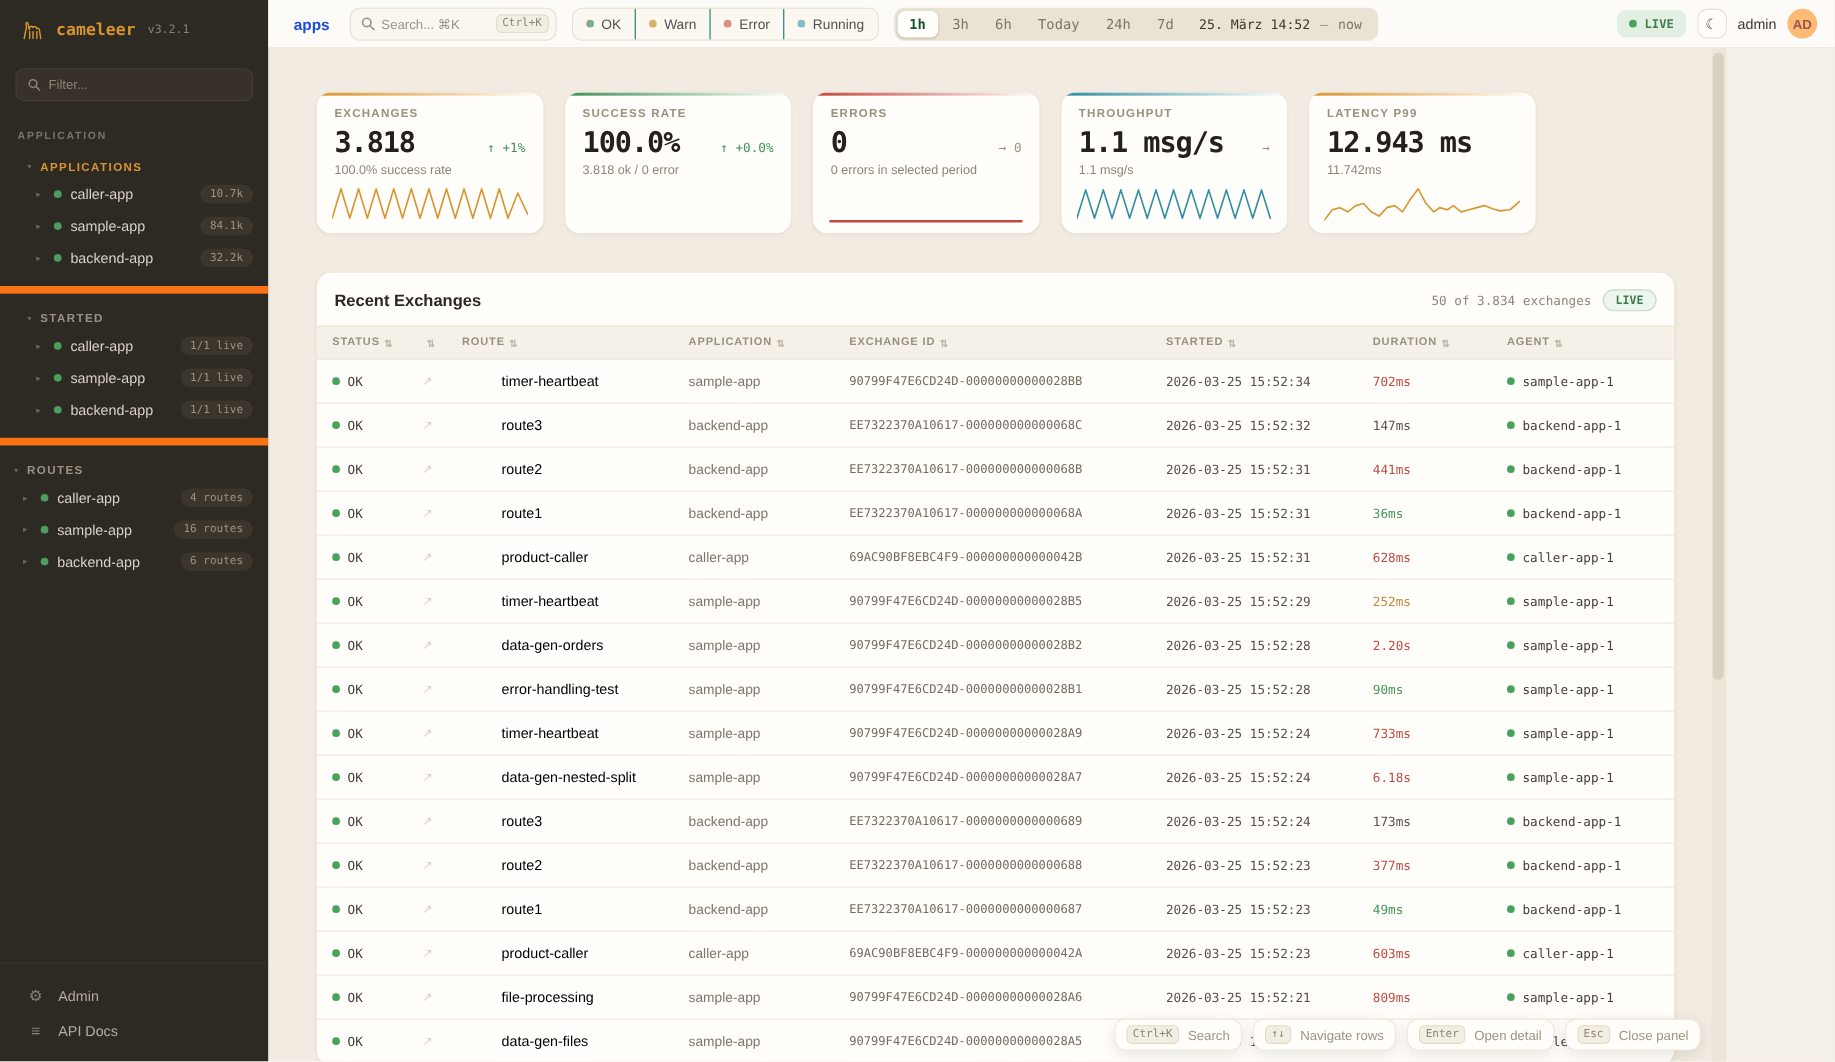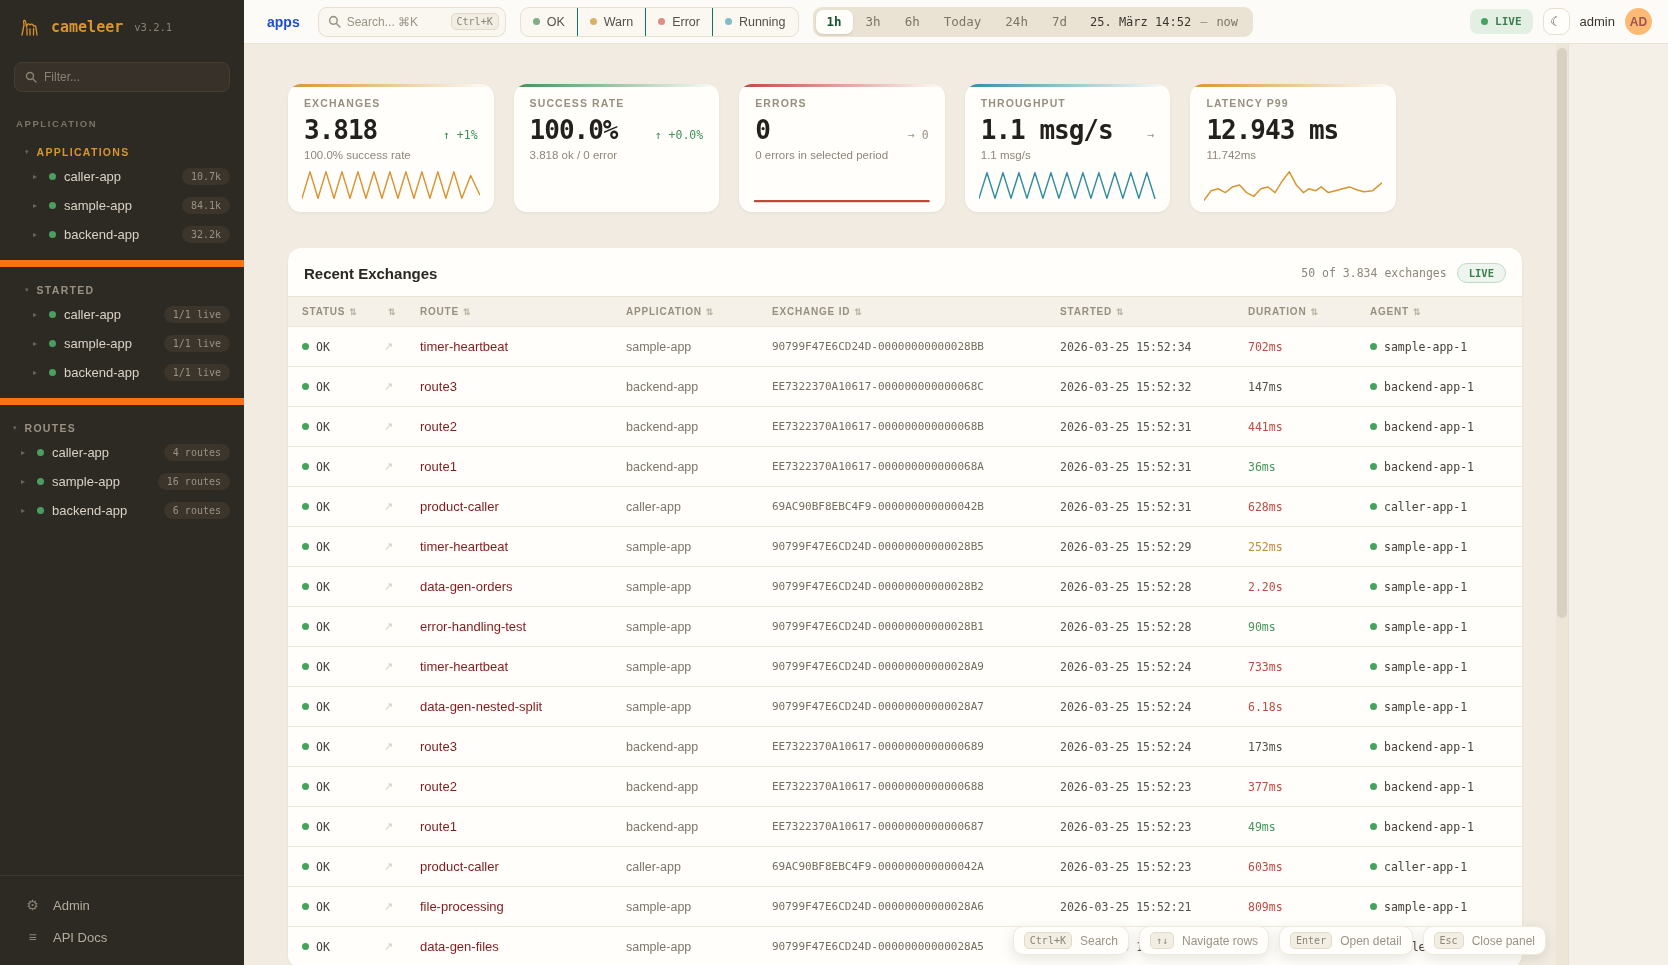--- a/index.html
+++ b/index.html
@@ -85,21 +85,21 @@
   .panel-count { font-family:"DejaVu Sans Mono", monospace; font-size:11.5px; color:#8d867a; }
   .live-pill { display:flex; align-items:center; border:1px solid #c2dbc5; background:#eef5ee; border-radius:999px; padding:3px 11px; font-family:"DejaVu Sans Mono", monospace; font-size:10.5px; font-weight:700; color:#3c7f4d; }
   .grid-row { display:grid; grid-template-columns:82px 36px 206px 146px 288px 188px 122px 1fr; align-items:center; padding-left:14px; }
   .thead { height:31px; background:#f6f1e8; border-top:1px solid #ece5d6; border-bottom:1px solid #ece5d6; }
   .th { display:flex; align-items:center; gap:4px; font-size:10px; letter-spacing:0.8px; font-weight:700; color:#97907f; cursor:pointer; }
   .sort-ic { font-size:9px; color:#bcb4a3; }
   .trow { height:40px; border-bottom:1px solid #efe9dd; cursor:pointer; }
   .cell-status, .cell-agent { display:flex; align-items:center; gap:7px; font-family:"DejaVu Sans Mono", monospace; font-size:11.5px; color:#45413a; }
   .cell-status .dot, .cell-agent .dot { background:#46a35e; }
   .cell-open { color:#d3ccbd; font-size:11px; }
-  .cell-route { font-size:13px; color:#7f1d1d; }
+  .cell-route { font-size:13px; color:#000000;margin-left:36px; }
   .cell-app { font-size:12.5px; color:#7d776b; }
   .cell-id { font-family:"DejaVu Sans Mono", monospace; font-size:11px; color:#736d60; }
   .cell-start { font-family:"DejaVu Sans Mono", monospace; font-size:11.5px; color:#55514a; }
   .cell-dur { font-family:"DejaVu Sans Mono", monospace; font-size:11.5px; }
   .dur-red { color:#bf4b42; } .dur-amber { color:#c08a3e; } .dur-green { color:#44965a; } .dur-def { color:#56524b; }
 
   
   .right-rail { position:absolute; top:44px; right:0; bottom:0; width:100px; background:#f5f0e7; border-left:1px solid #e8e1d2; }
   .scroll-track { position:absolute; top:44px; right:100px; bottom:0; width:12px; background:#ece5d8; }
   .scroll-thumb { position:absolute; top:4px; left:1px; width:10px; height:570px; border-radius:6px; background:#d8d1c2; cursor:pointer; }

